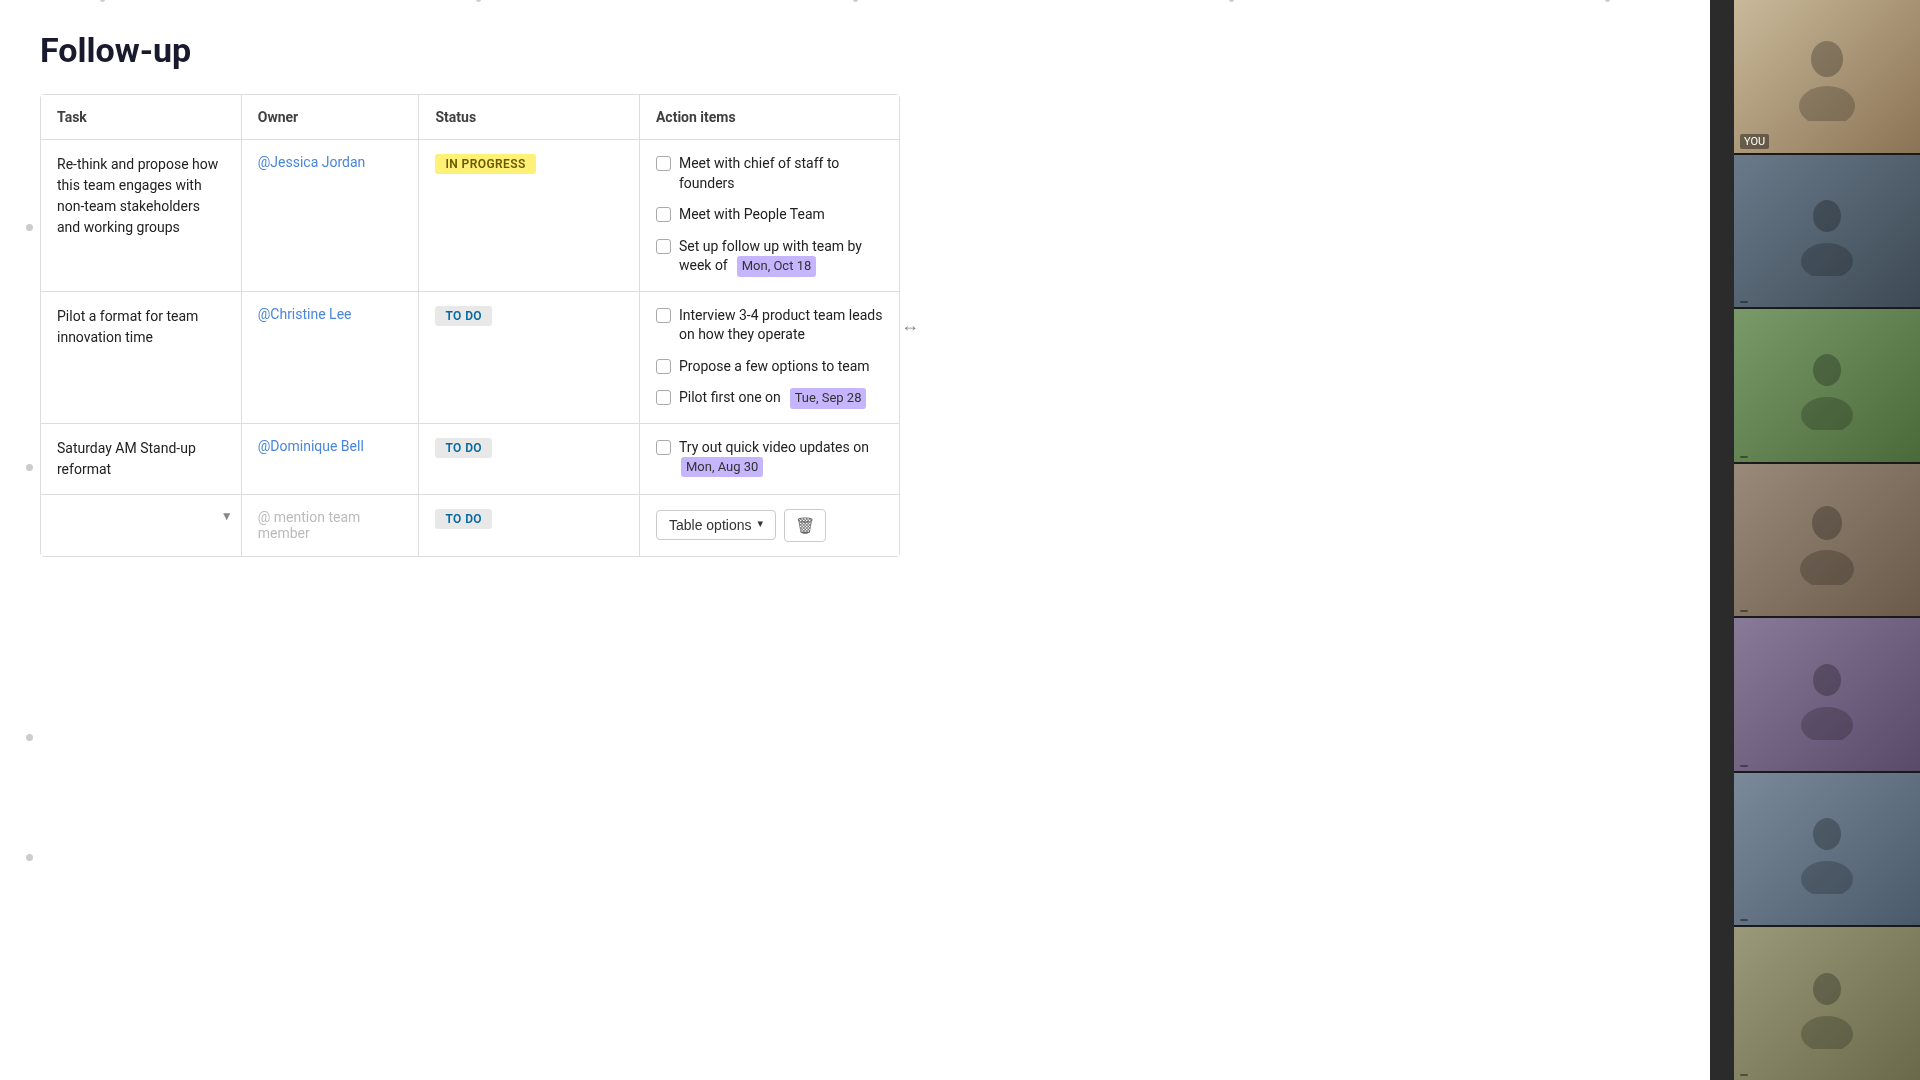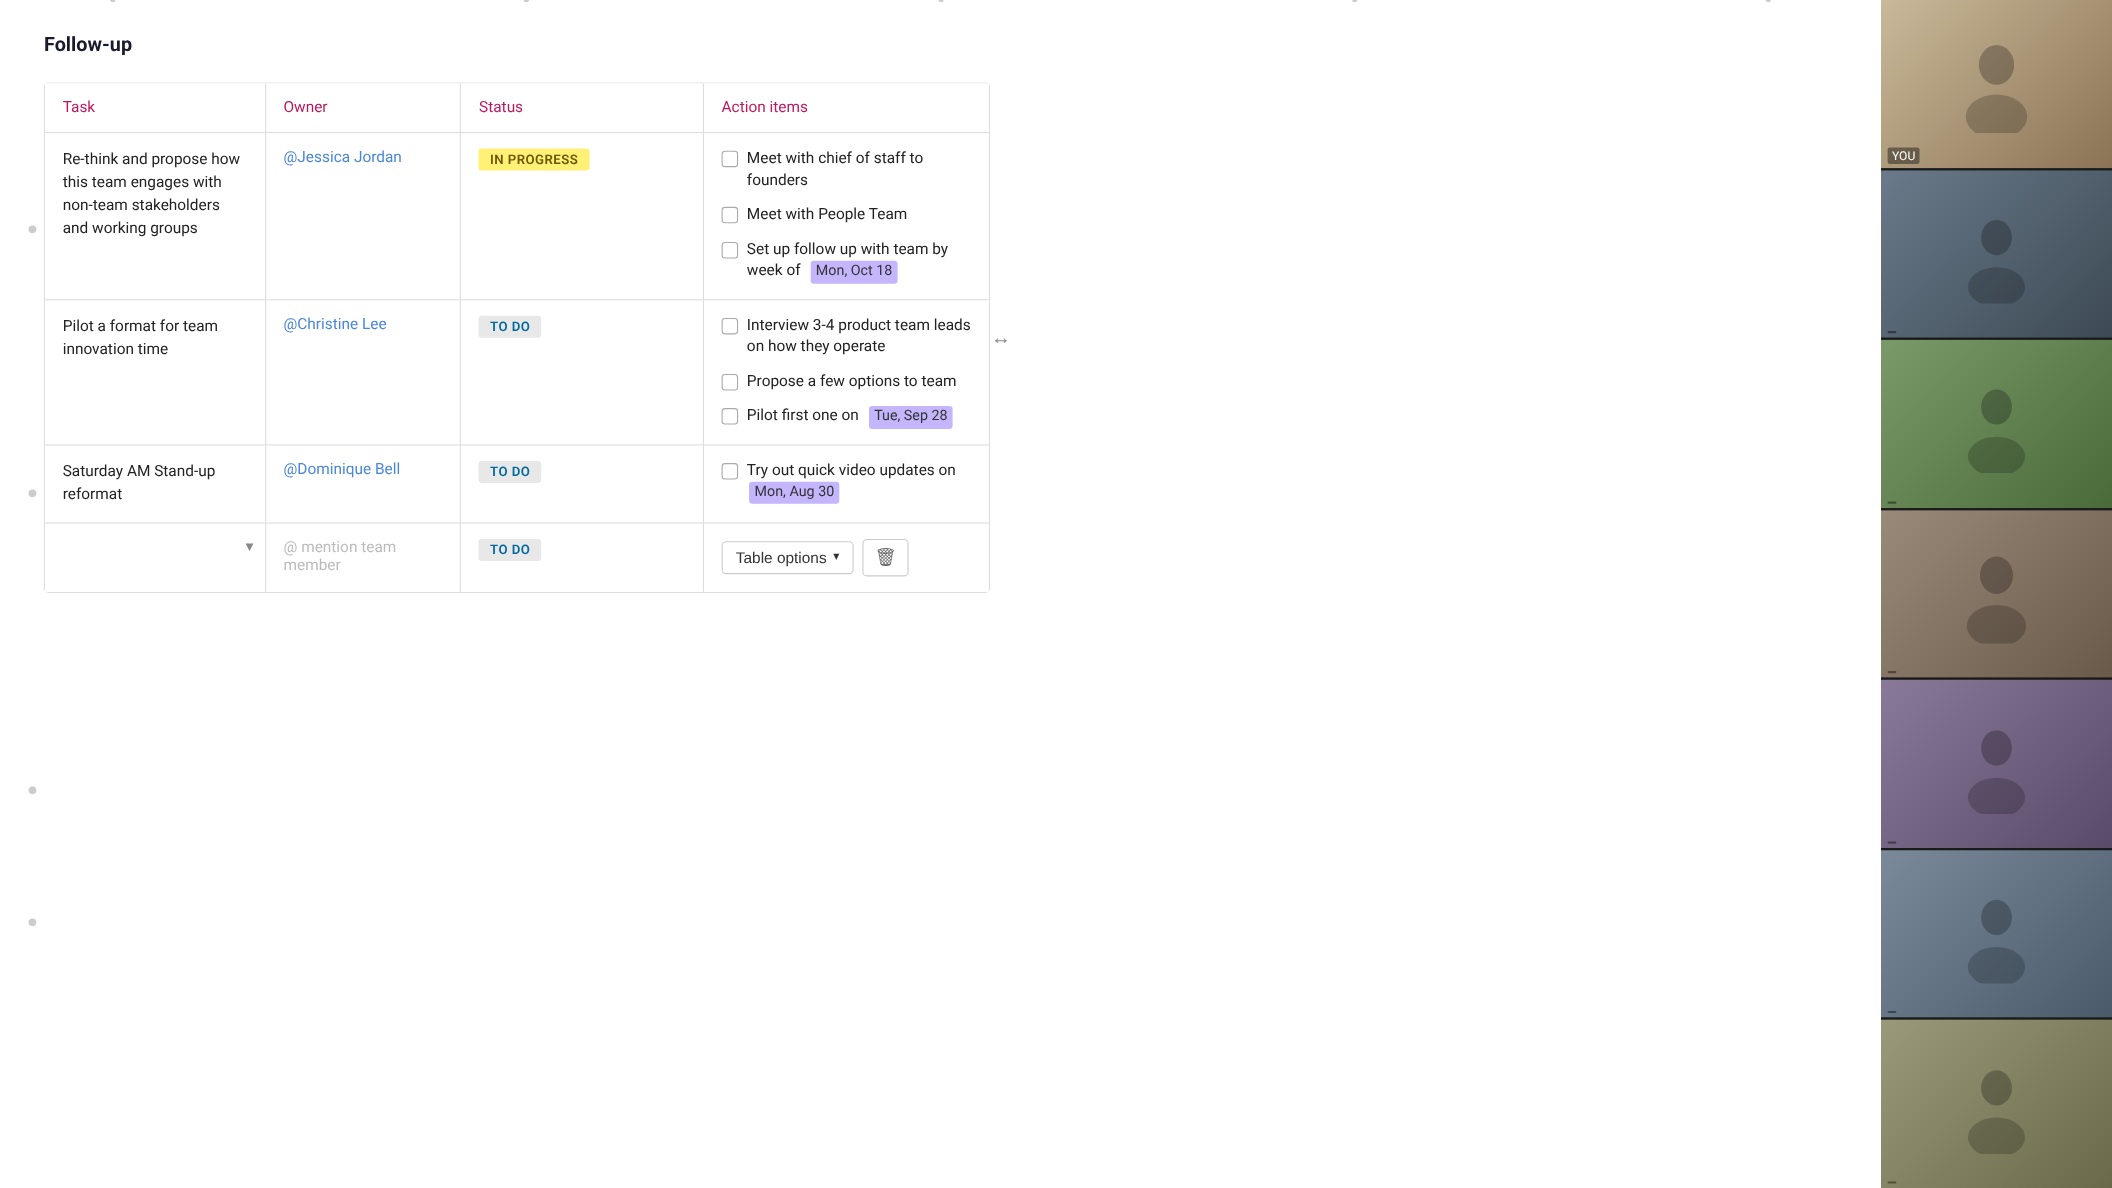--- a/index.html
+++ b/index.html
@@ -14,21 +14,21 @@
 
     .main-content {
       flex: 1;
       background: #fff;
       padding: 30px 40px;
       overflow: auto;
       position: relative;
     }
 
     .page-title {
-      font-size: 18px;
+      font-size: 34px;
       font-weight: 700;
       color: #1a1a2e;
       margin-bottom: 24px;
     }
 
     .table-wrapper {
       border: 1px solid #ddd;
       border-radius: 4px;
       overflow: visible;
       position: relative;
@@ -46,23 +46,23 @@
     }
 
     table {
       width: 100%;
       border-collapse: collapse;
       background: #fff;
     }
 
     thead tr th {
       background: #fff;
-      font-weight: 400;
-      font-size: 14px;
-      color: #be185d;
+      font-weight: 700;
+      font-size: 14px;
+      color: #404040;
       padding: 14px 16px;
       text-align: left;
       border-bottom: 1px solid #ddd;
       border-right: 1px solid #ddd;
     }
     thead tr th:last-child { border-right: none; }
 
     tbody tr td {
       vertical-align: top;
       padding: 14px 16px;
@@ -203,20 +203,21 @@
       border-radius: 50%;
       background: #ccc;
     }
 
     
     .sidebar-videos {
       width: 210px;
       background: #2b2b2b;
       display: flex;
       flex-direction: column;
+      padding-left: 24px;
     }
 
     .video-tile {
       flex: 1;
       border-bottom: 2px solid #1a1a1a;
       overflow: hidden;
       position: relative;
     }
     .video-tile:last-child { border-bottom: none; }
 

